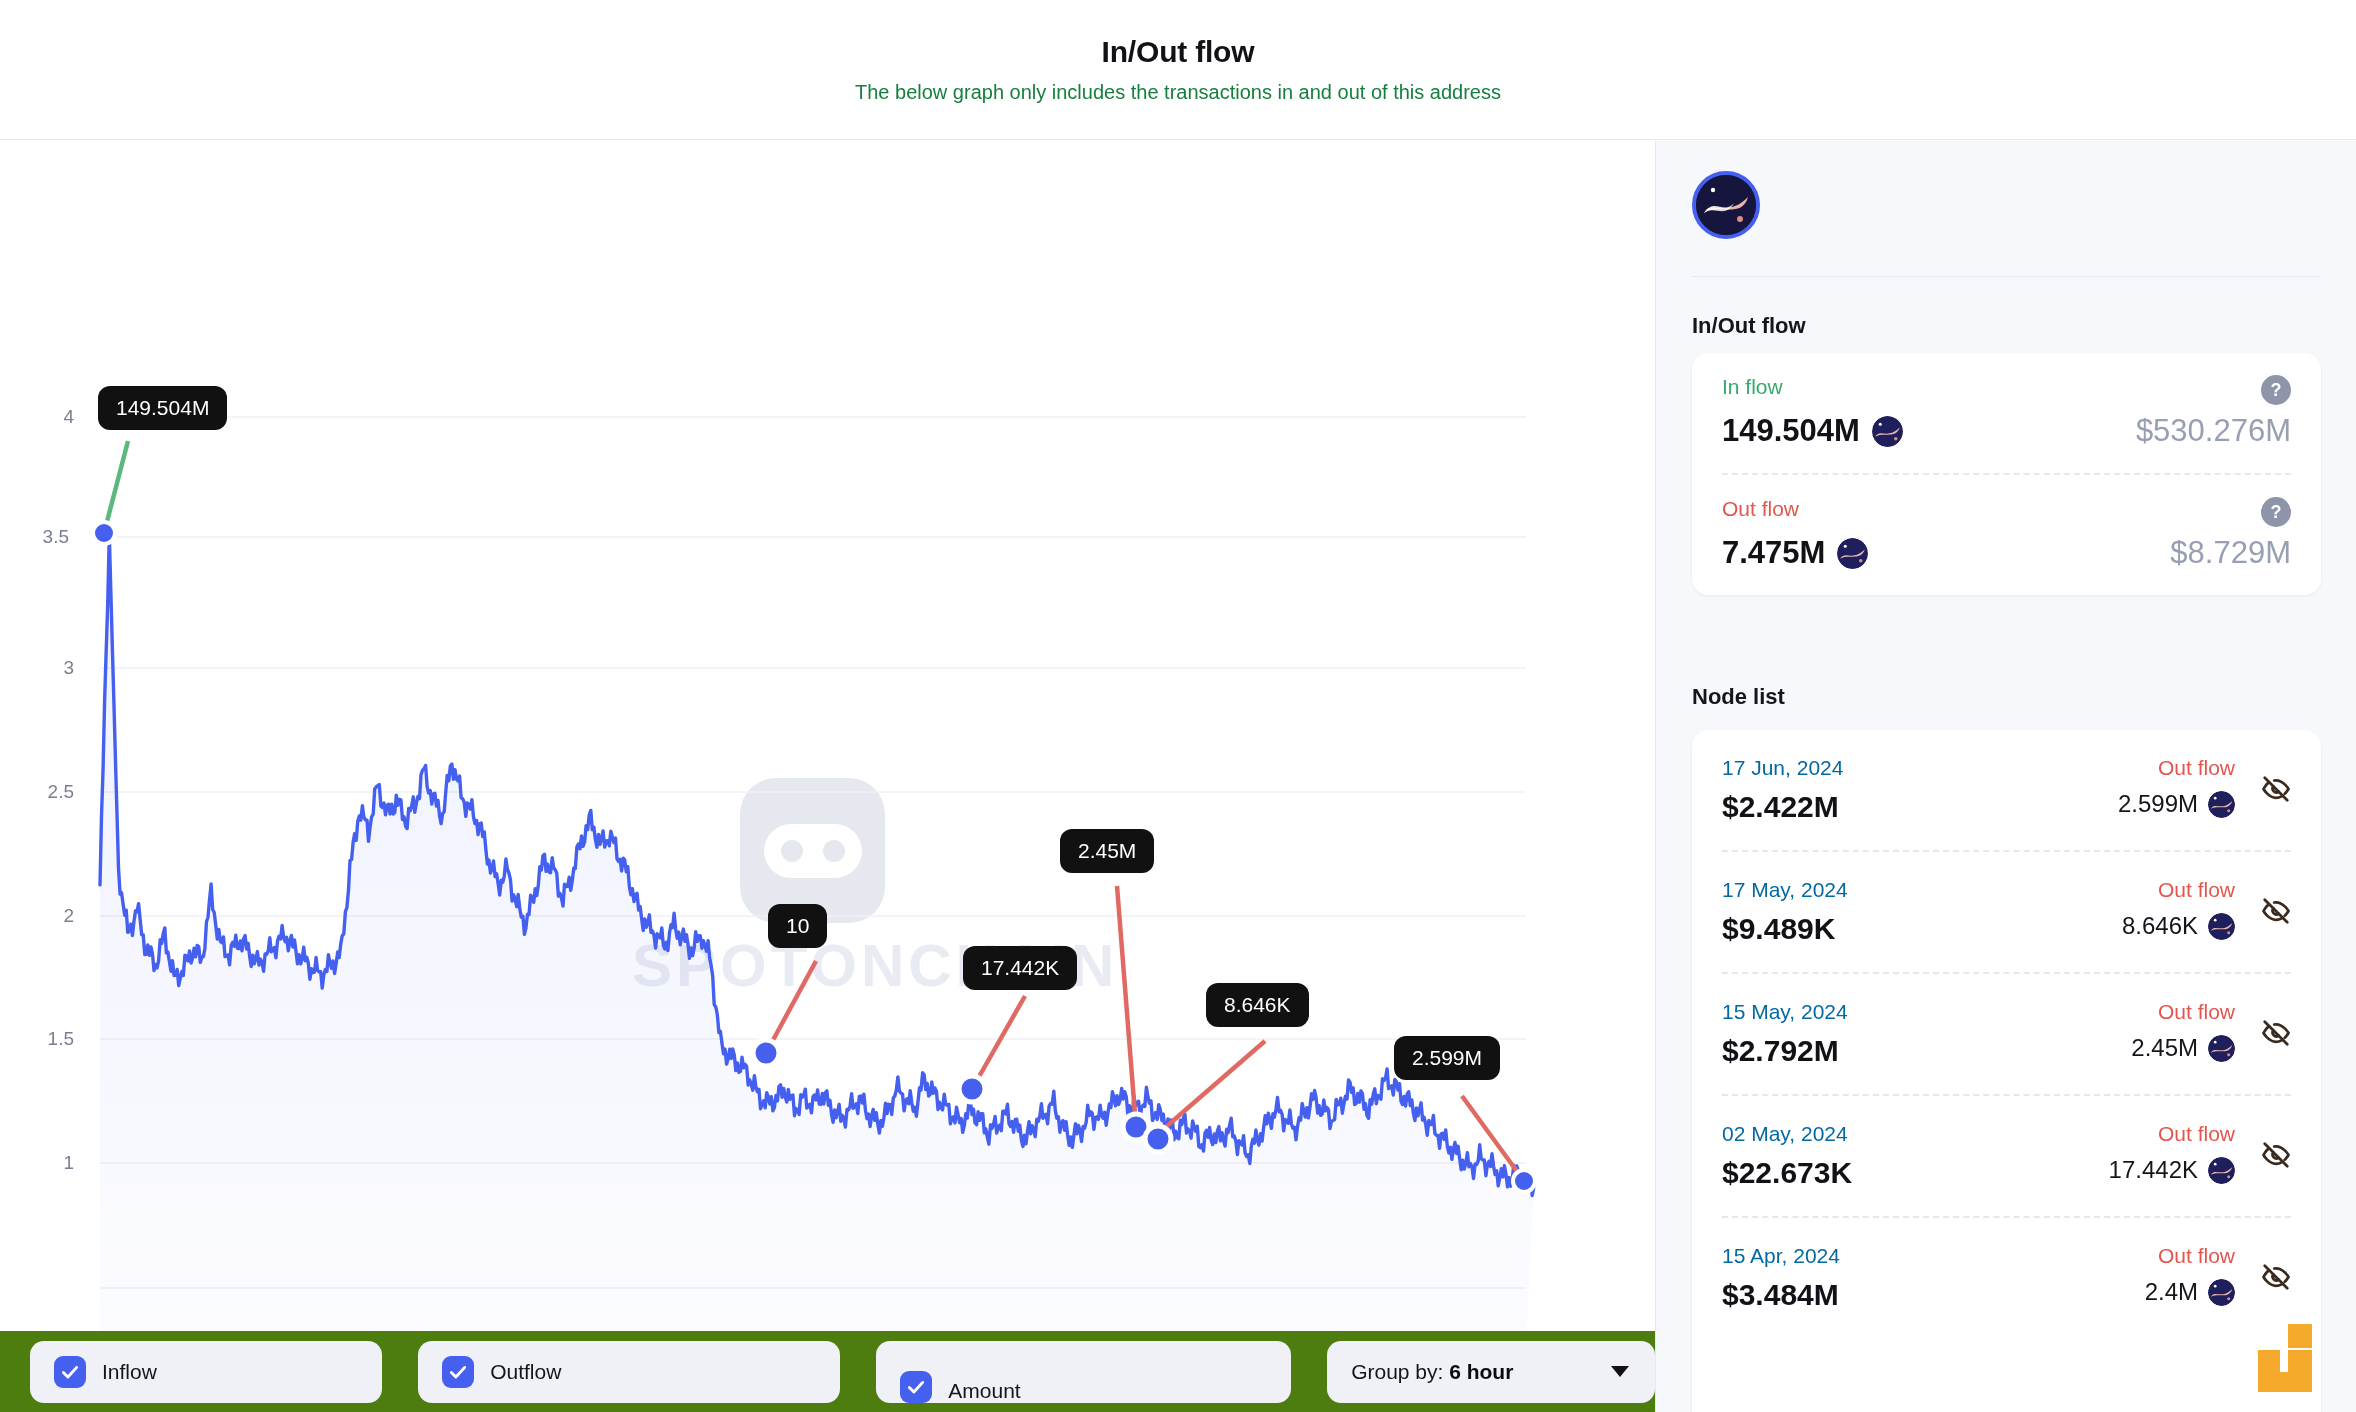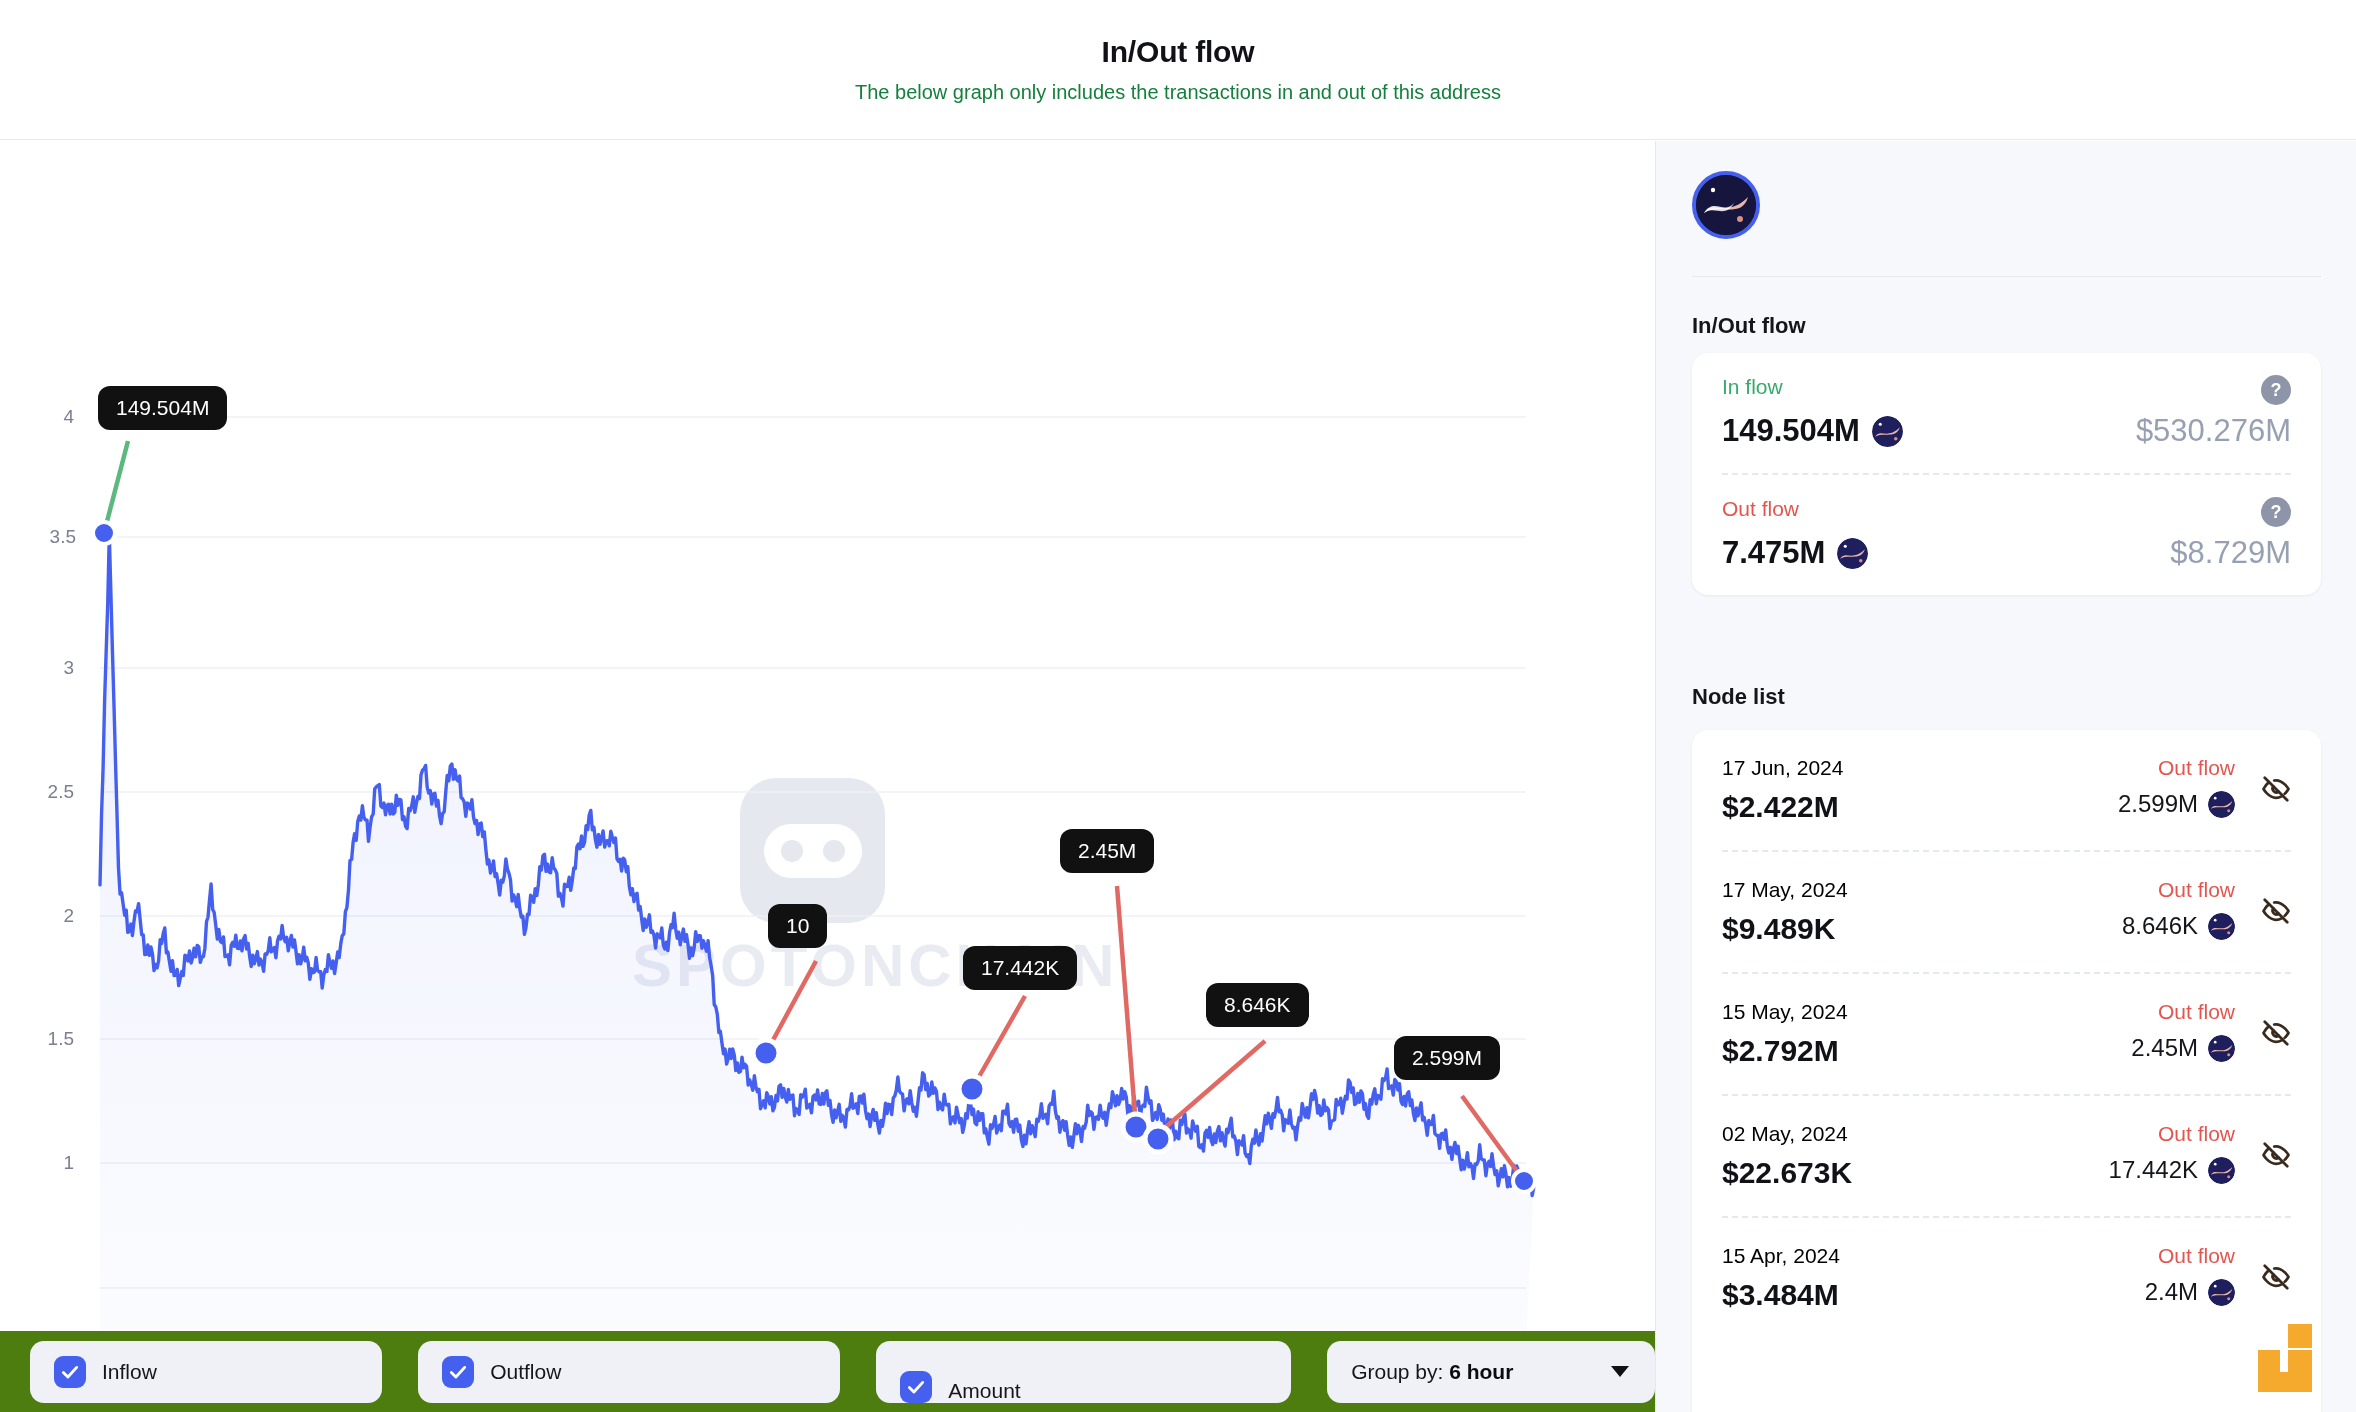--- a/index.html
+++ b/index.html
@@ -85,21 +85,21 @@
   .flow-main { display:flex; align-items:center; justify-content:space-between; margin-top:14px; }
   .flow-amt { font-size:31px; font-weight:700; color:#111217; display:flex; align-items:center; gap:12px; }
   .flow-usd { font-size:31px; color:#97a0b2; font-weight:400; }
   .qmark { position:absolute; right:30px; top:22px; width:30px; height:30px; border-radius:50%;
            background:#8e95a9; color:#fff; font-size:18px; font-weight:700;
            display:flex; align-items:center; justify-content:center; }
   .dash { height:1px; border-top:2px dashed #e6e8ef; margin:0 30px; }
 
   .node-row { padding:26px 30px 26px 30px; display:flex; align-items:flex-start; justify-content:space-between; }
   .node-left  { display:flex; flex-direction:column; gap:10px; }
-  .node-date  { font-size:21px; color:#000000; }
+  .node-date  { font-size:21px; color:#0369a1; }
   .node-usd   { font-size:30px; font-weight:700; color:#111217; }
   .node-right { display:flex; align-items:flex-start; gap:26px; }
   .node-rcol  { display:flex; flex-direction:column; align-items:flex-end; gap:10px; }
   .node-flow  { font-size:21px; color:#e2564f; }
   .node-amt   { font-size:24px; color:#15161c; display:flex; align-items:center; gap:10px; }
   .eye { margin-top:18px; }
 
   .tok { width:31px; height:31px; border-radius:50%; flex:none; display:block; }
   .tok-sm { width:27px; height:27px; border-radius:50%; flex:none; display:block; }
 
@@ -171,21 +171,21 @@
             <circle cx="104" cy="392" r="11" fill="#4560ef" stroke="#fff" stroke-width="4"></circle>
             <circle cx="766" cy="912" r="13" fill="#4560ef" stroke="#fff" stroke-width="5"></circle>
             <circle cx="972" cy="948" r="13" fill="#4560ef" stroke="#fff" stroke-width="5"></circle>
             <circle cx="1136" cy="986" r="13" fill="#4560ef" stroke="#fff" stroke-width="5"></circle>
             <circle cx="1158" cy="998" r="13" fill="#4560ef" stroke="#fff" stroke-width="5"></circle>
             <circle cx="1524" cy="1040" r="11" fill="#4560ef" stroke="#fff" stroke-width="4"></circle>
           </g>
         </svg>
 
         <div class="ytick" style="left:22px; top:265px;">4</div>
-        <div class="ytick" style="left:24px; top:385px;">3.5</div>
+        <div class="ytick" style="left:17px; top:385px;">3.5</div>
         <div class="ytick" style="left:22px; top:516px;">3</div>
         <div class="ytick" style="left:22px; top:640px;">2.5</div>
         <div class="ytick" style="left:22px; top:764px;">2</div>
         <div class="ytick" style="left:22px; top:887px;">1.5</div>
         <div class="ytick" style="left:22px; top:1011px;">1</div>
         <div class="ytick" style="left:22px; top:1196px;">0.5</div>
 
         <div class="xtick" style="left:135px;  top:1218px;">March</div>
         <div class="xtick" style="left:511px;  top:1218px;">April</div>
         <div class="xtick" style="left:875px;  top:1218px;">May</div>

